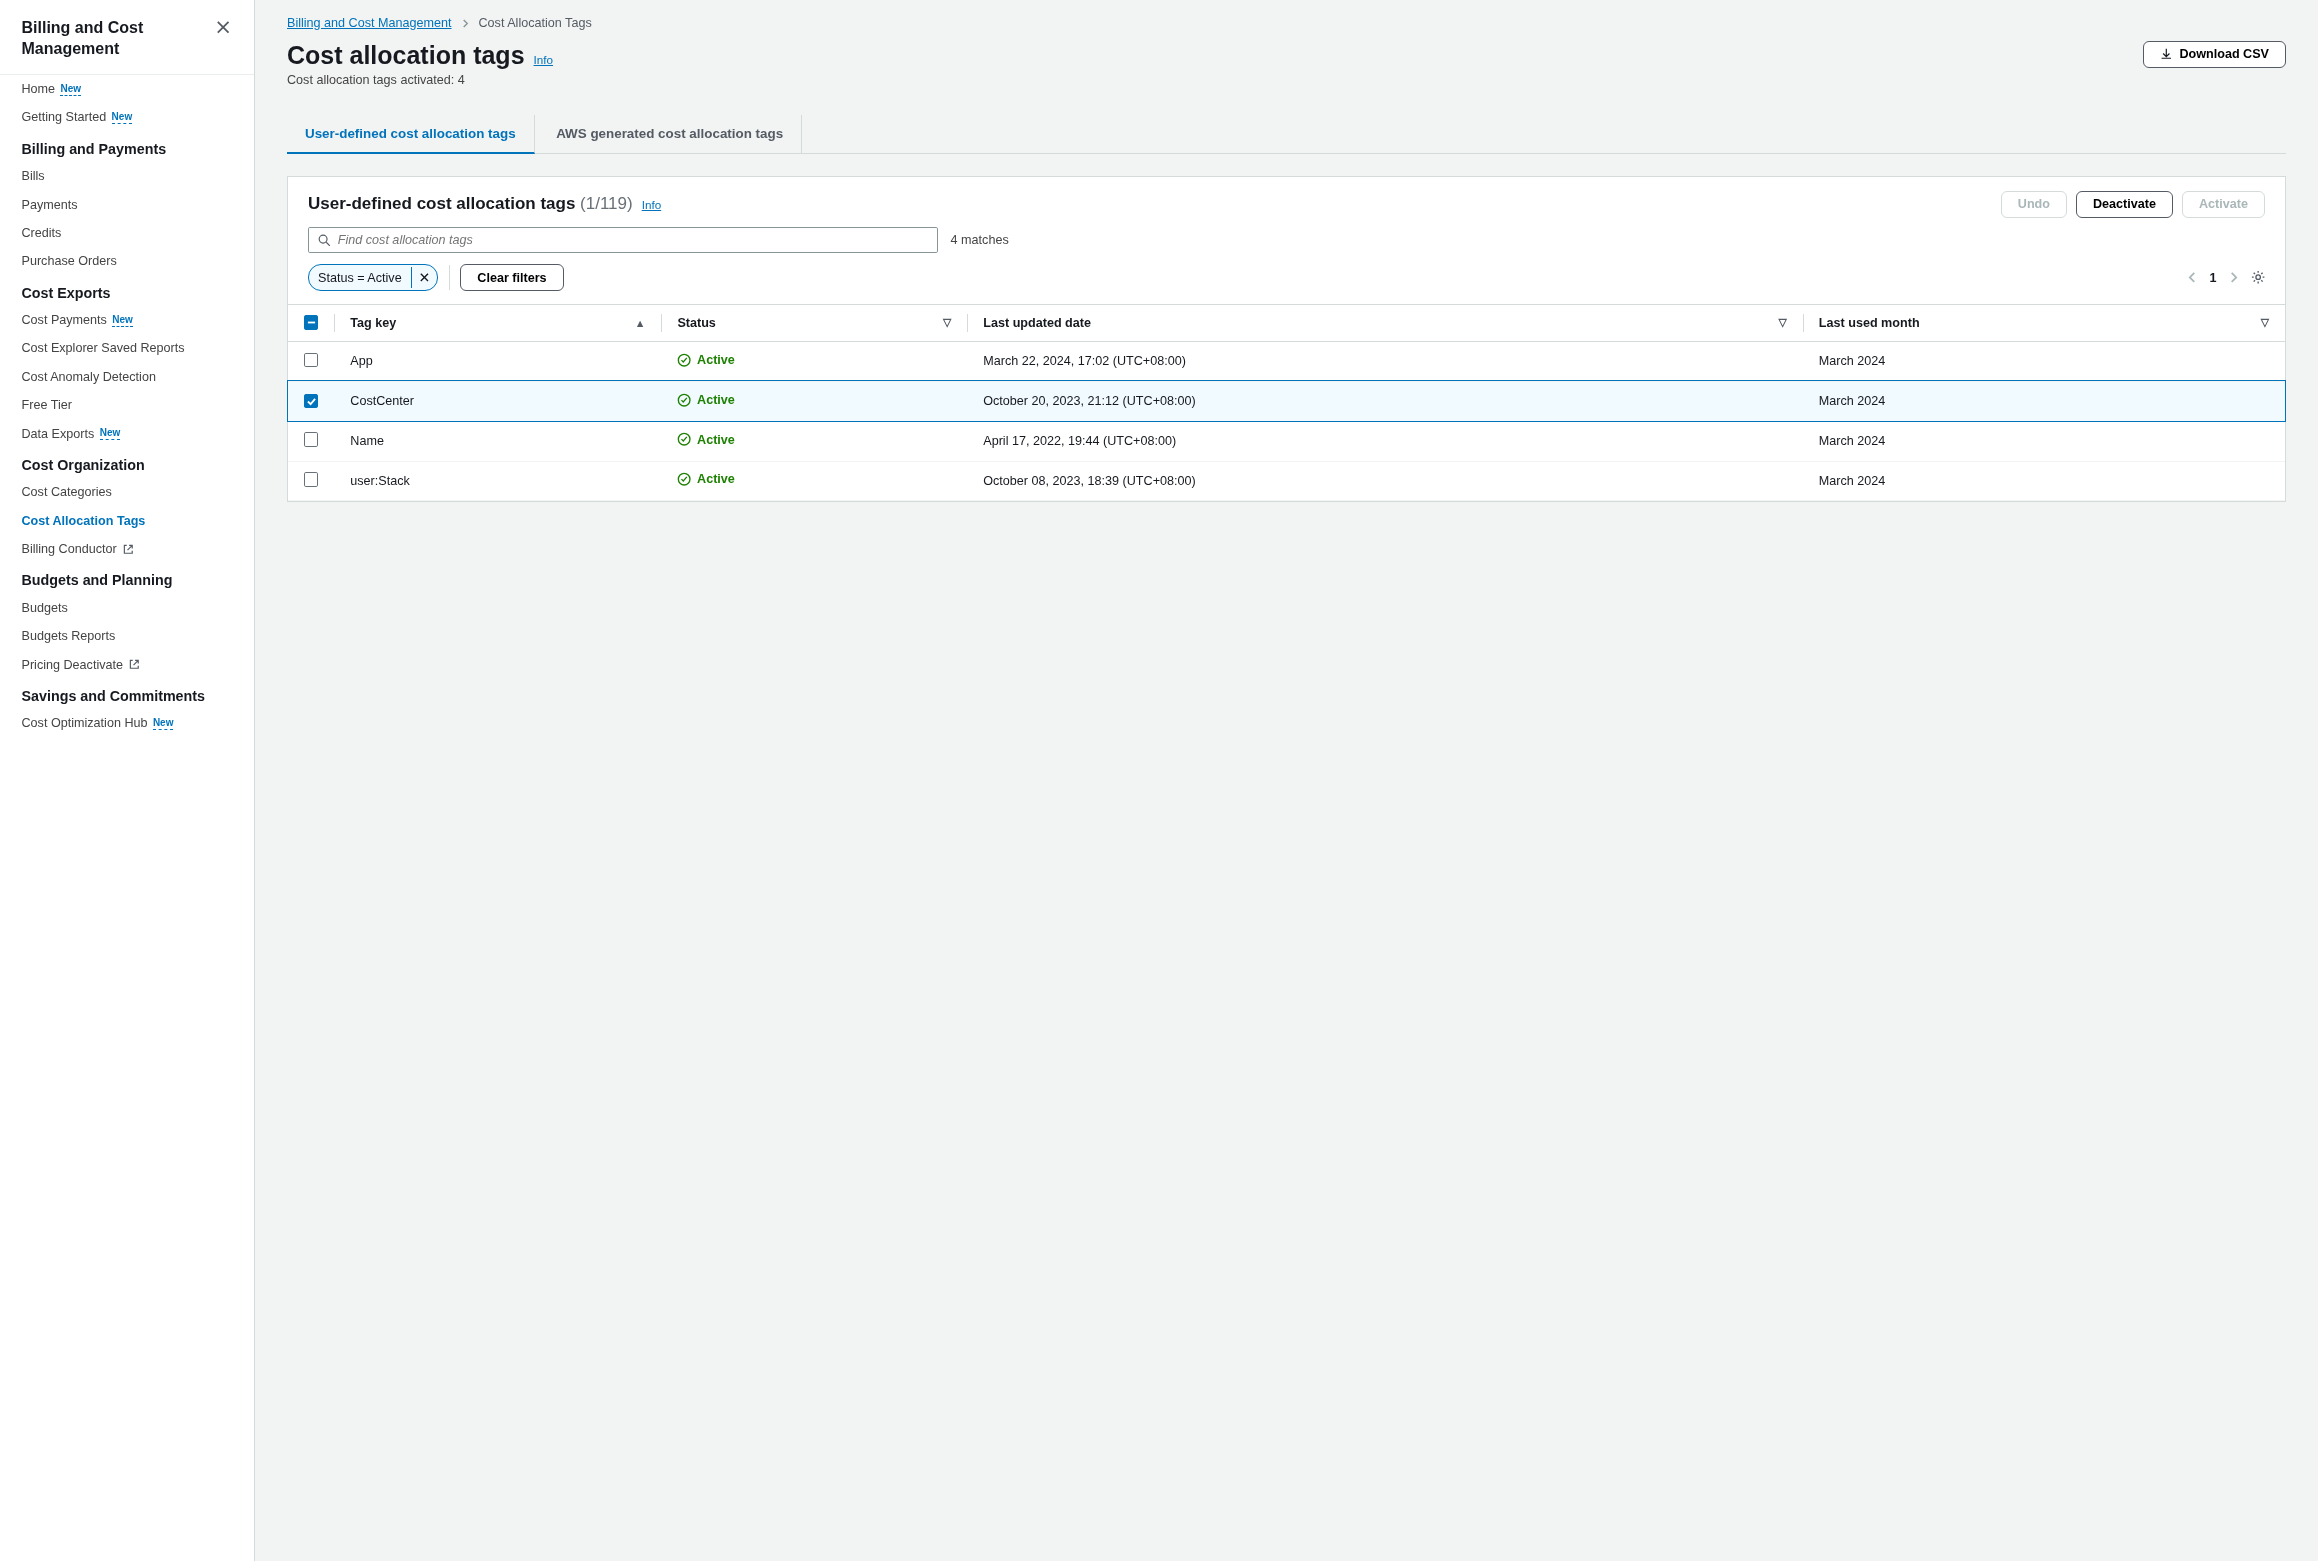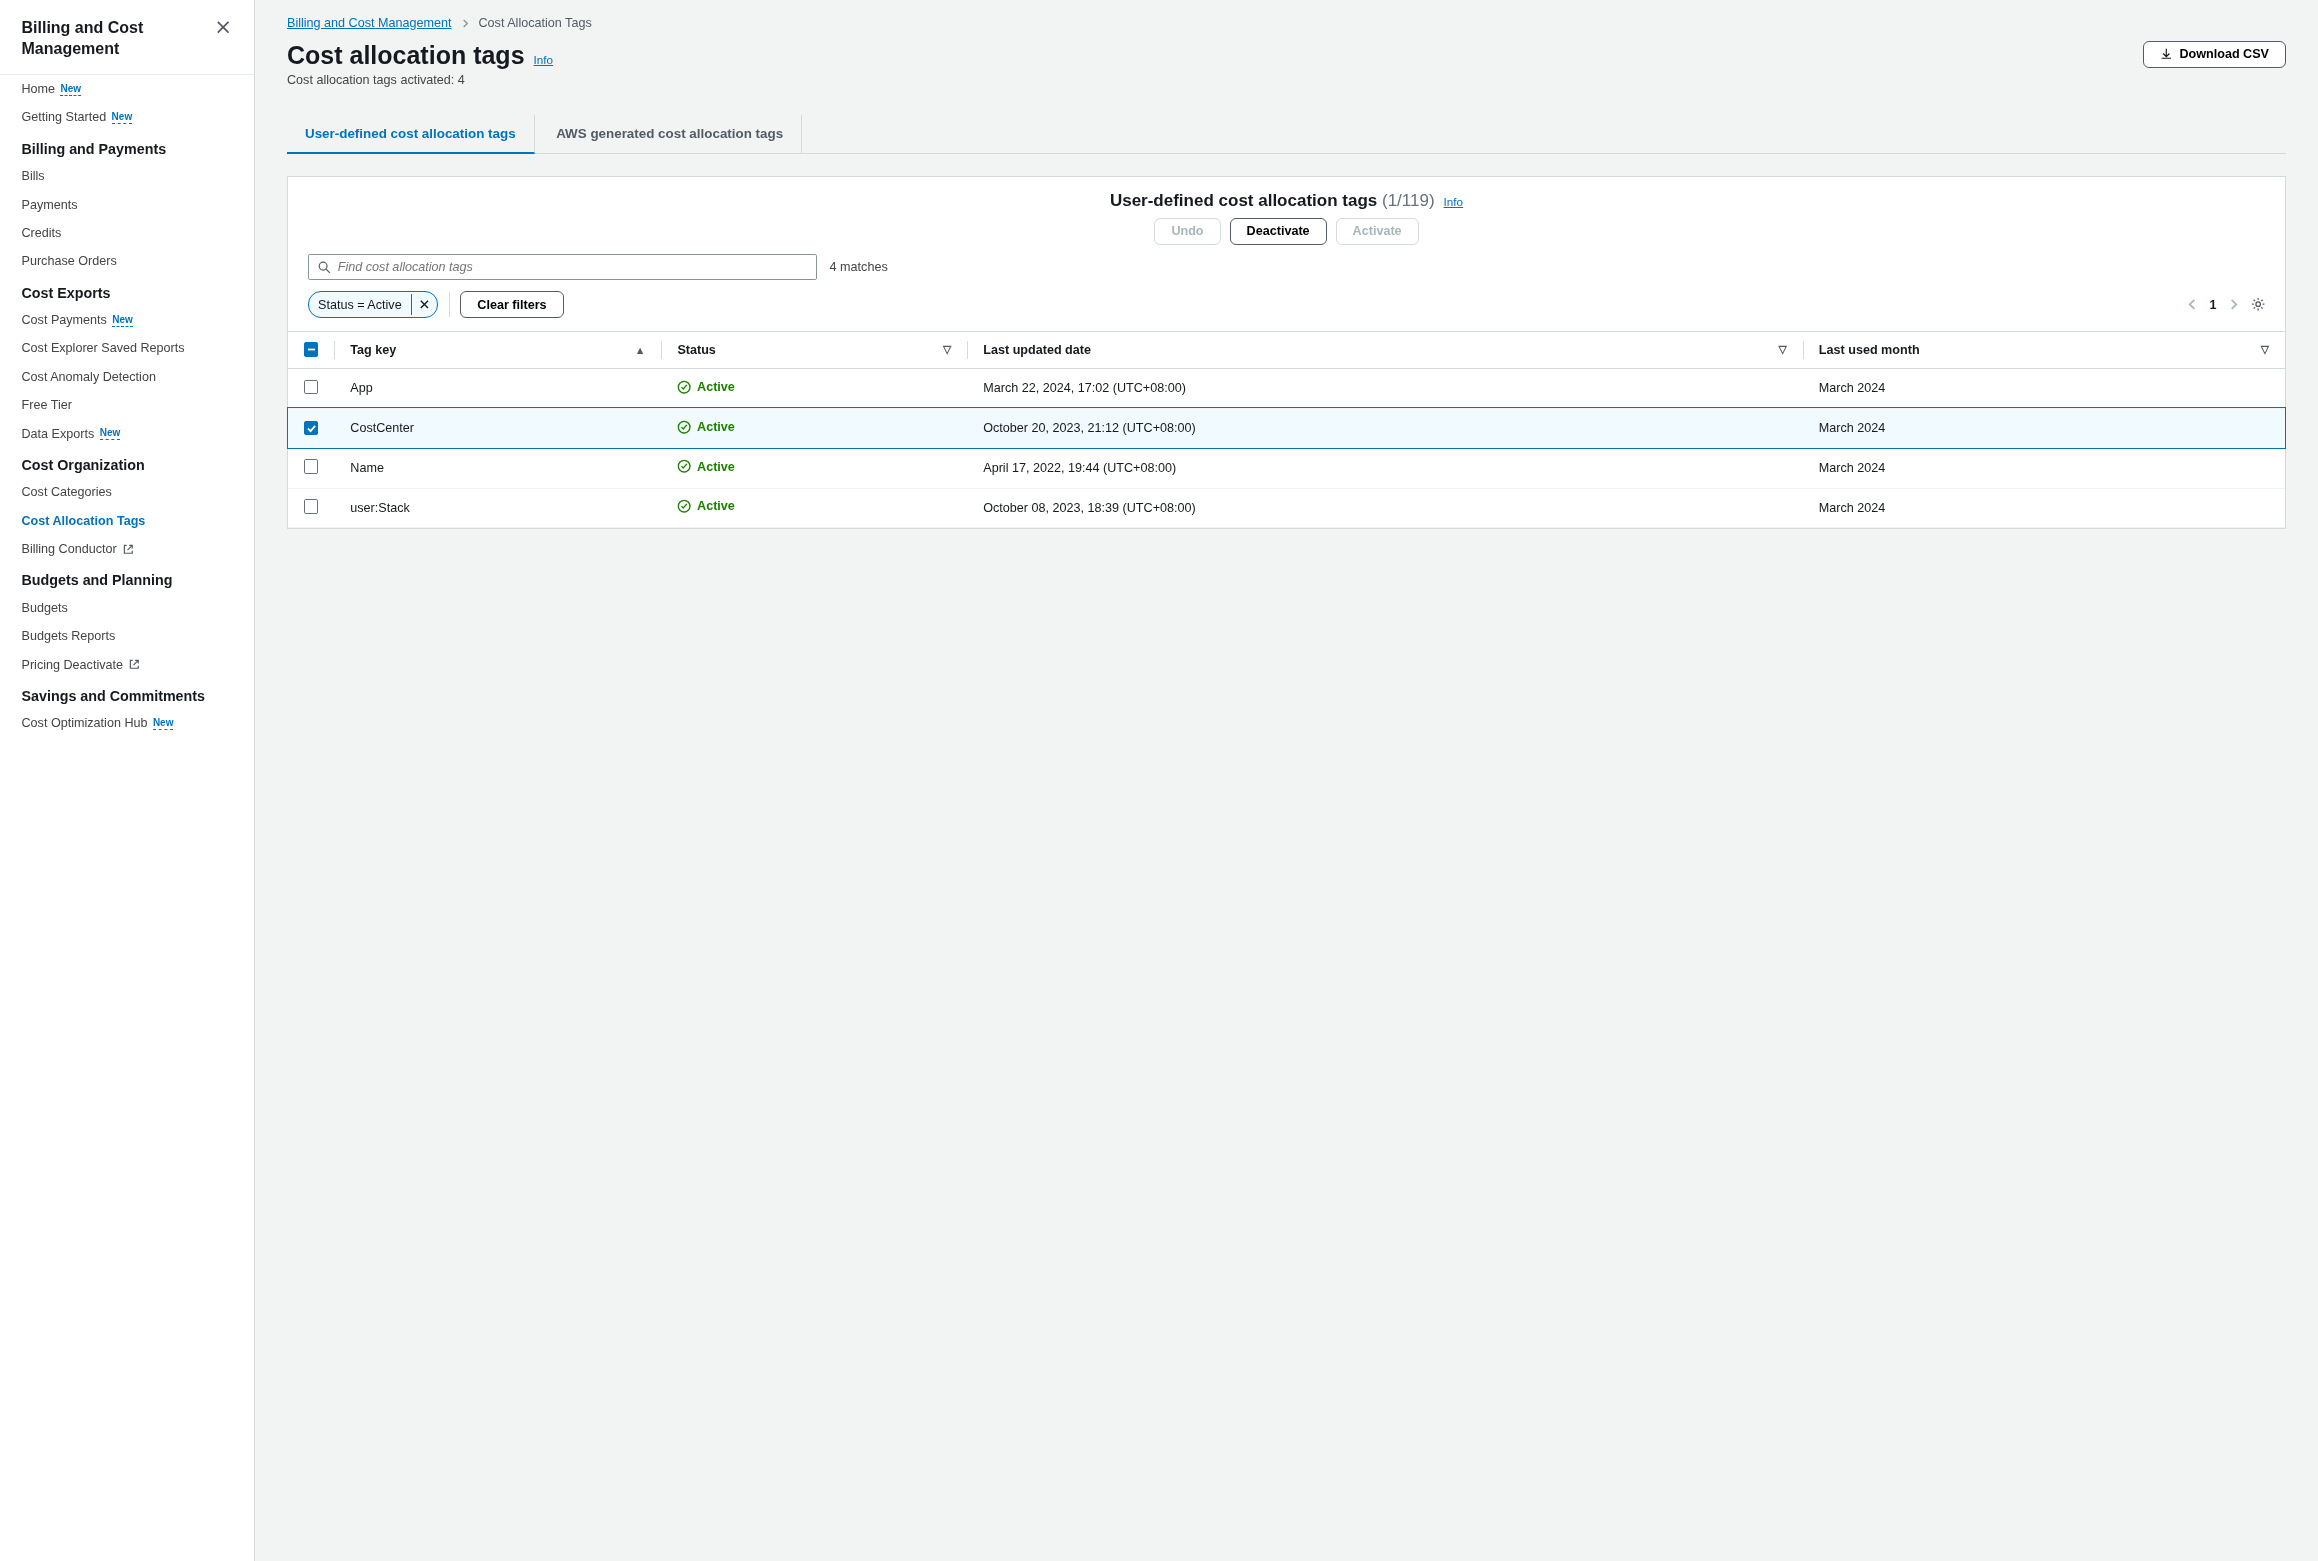--- a/index.html
+++ b/index.html
@@ -143,21 +143,20 @@
   border: 0.9px solid #d5dbdb;
   margin-top: 21.5px;
 }
 .panel-header {
   display: flex;
   justify-content: space-between;
   align-items: center;
   padding: 14.3px 20px 9px 20px;
   flex-wrap: wrap;
   gap: 7px;
-  flex-direction: column;
 }
 .panel-title-wrap {
   display: flex;
   align-items: baseline;
   gap: 9px;
 }
 .panel-title {
   font-size: 17px;
   font-weight: 700;
 }
@@ -173,21 +172,21 @@
   display: flex;
   align-items: center;
   gap: 12.6px;
   padding: 0 20px 10.8px 20px;
 }
 .search-box {
   display: flex;
   align-items: center;
   border: 0.9px solid #879596;
   border-radius: 1.8px;
-  width: 509px;
+  width: 630px;
   padding: 5.4px 9px;
   gap: 7.2px;
 }
 .search-box input {
   border: none;
   outline: none;
   font-size: 12.6px;
   flex: 1;
   font-style: italic;
   color: #545b64;

